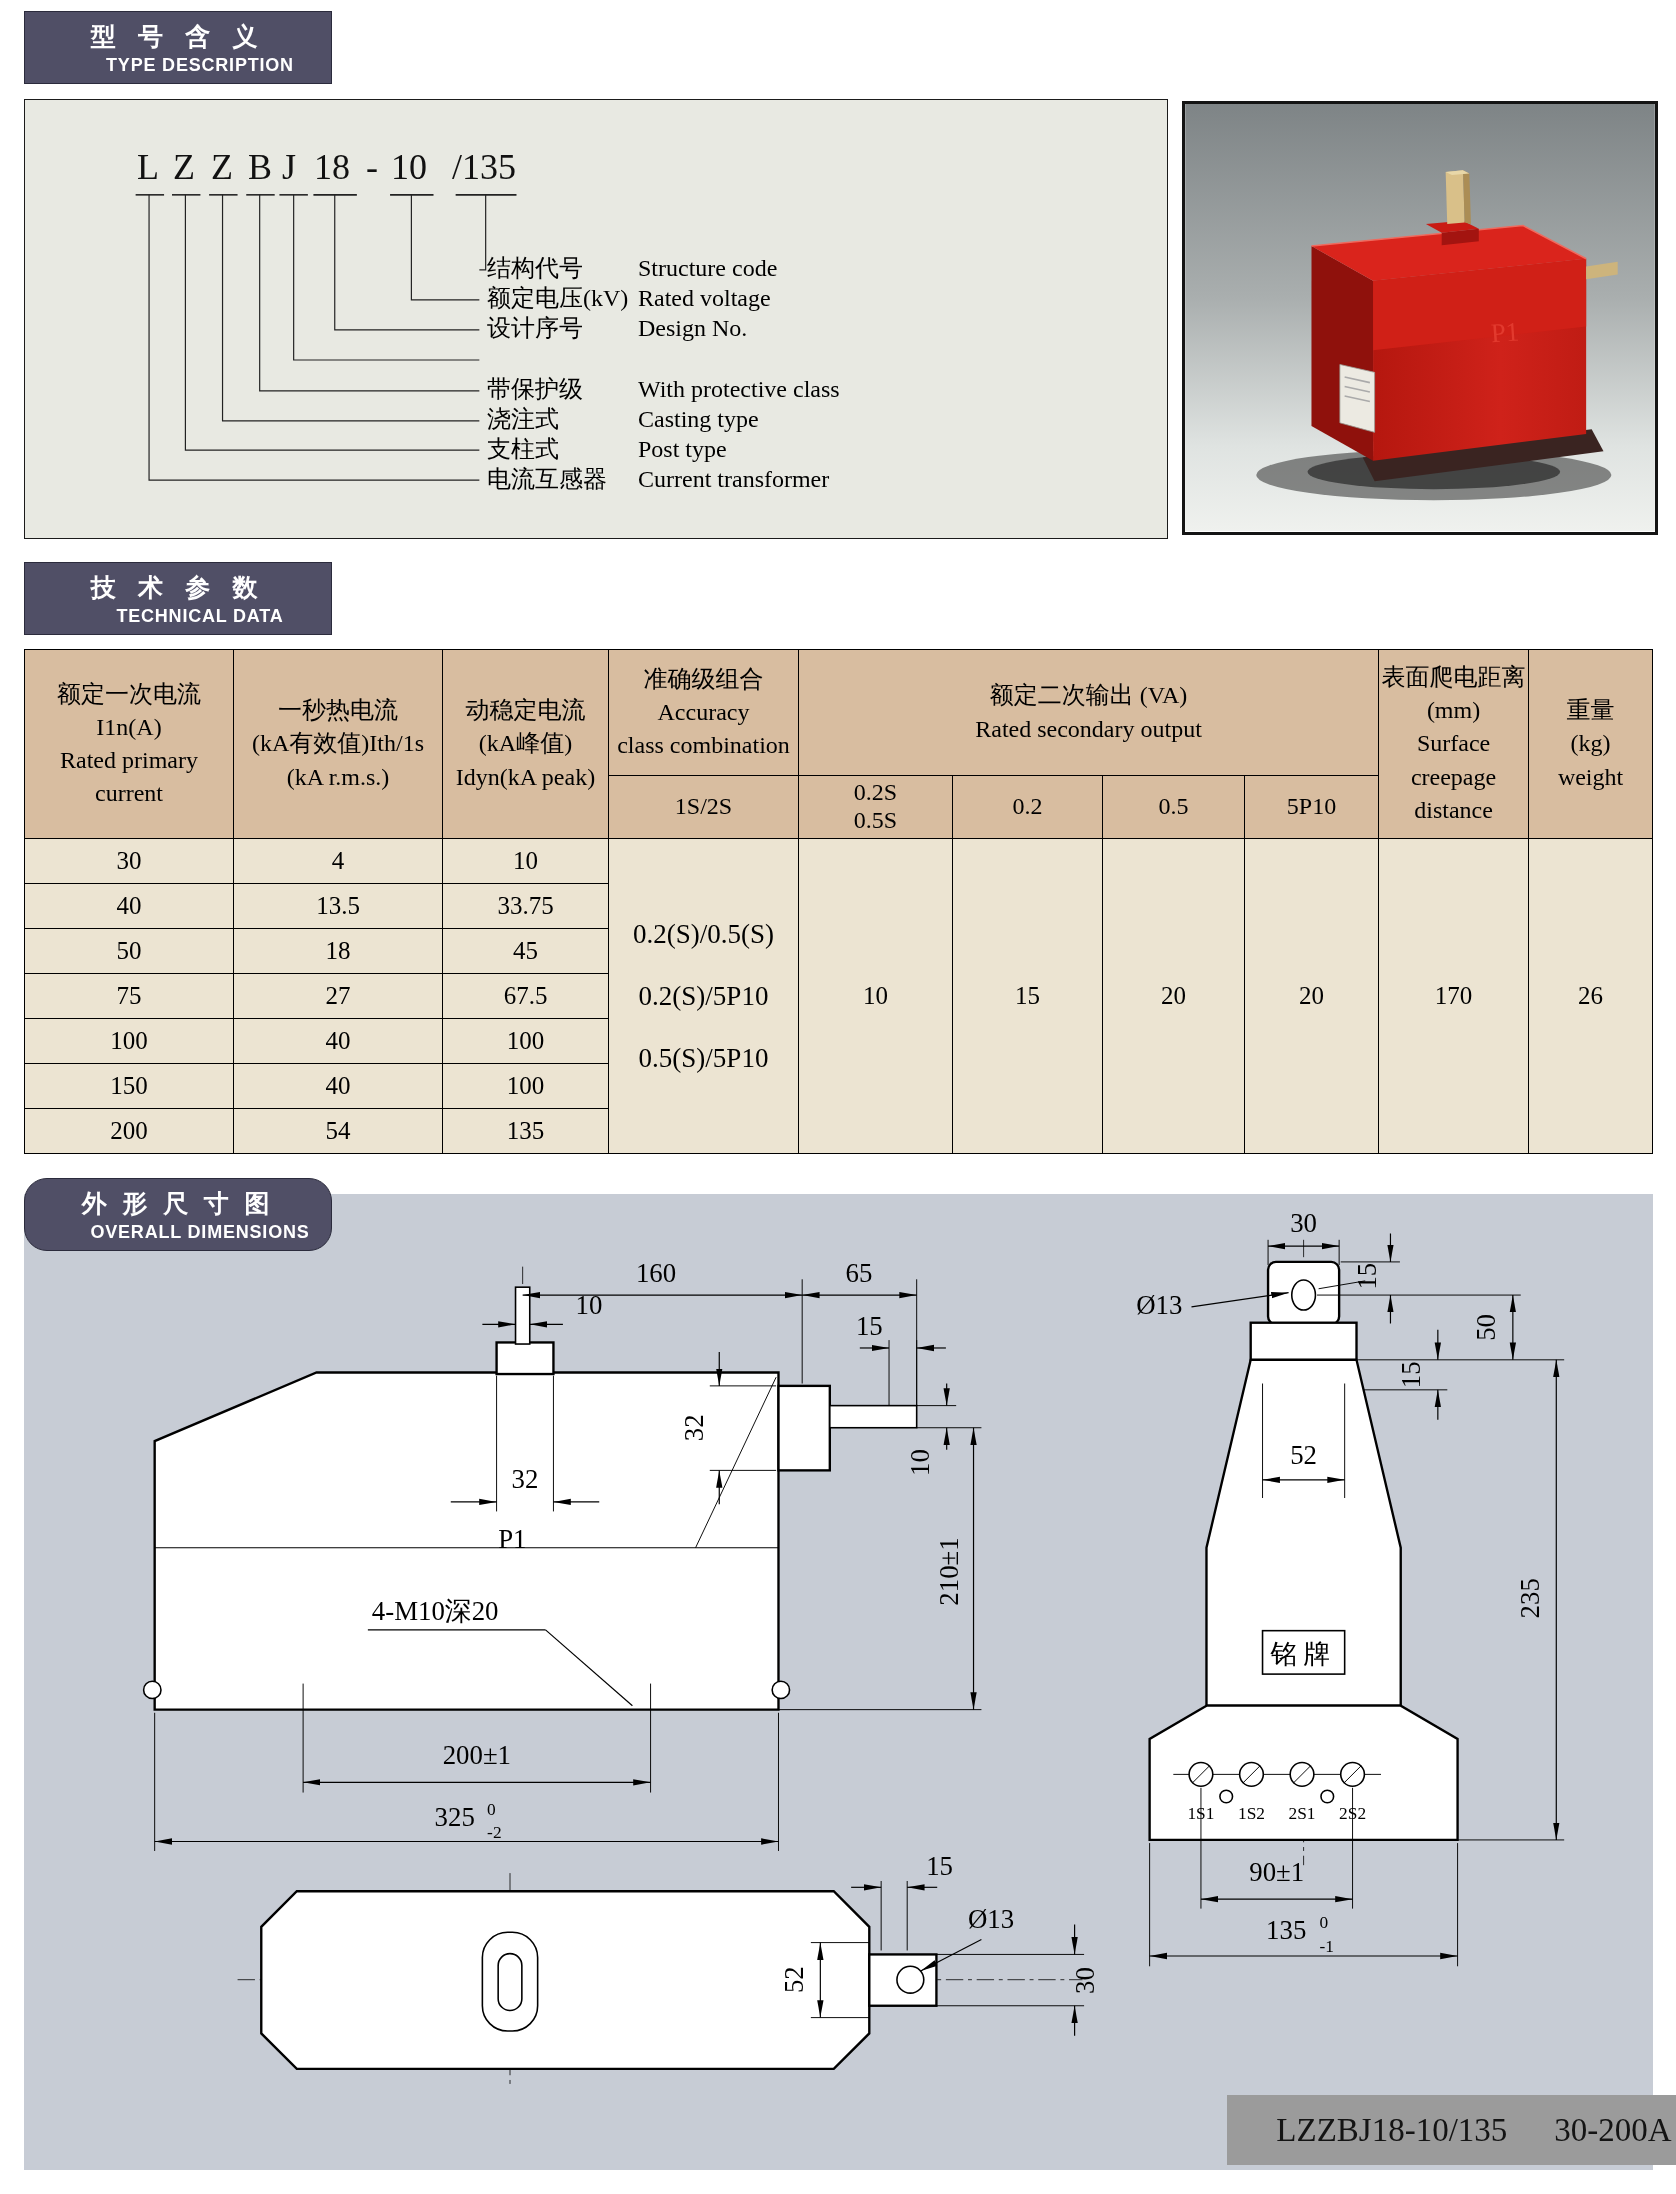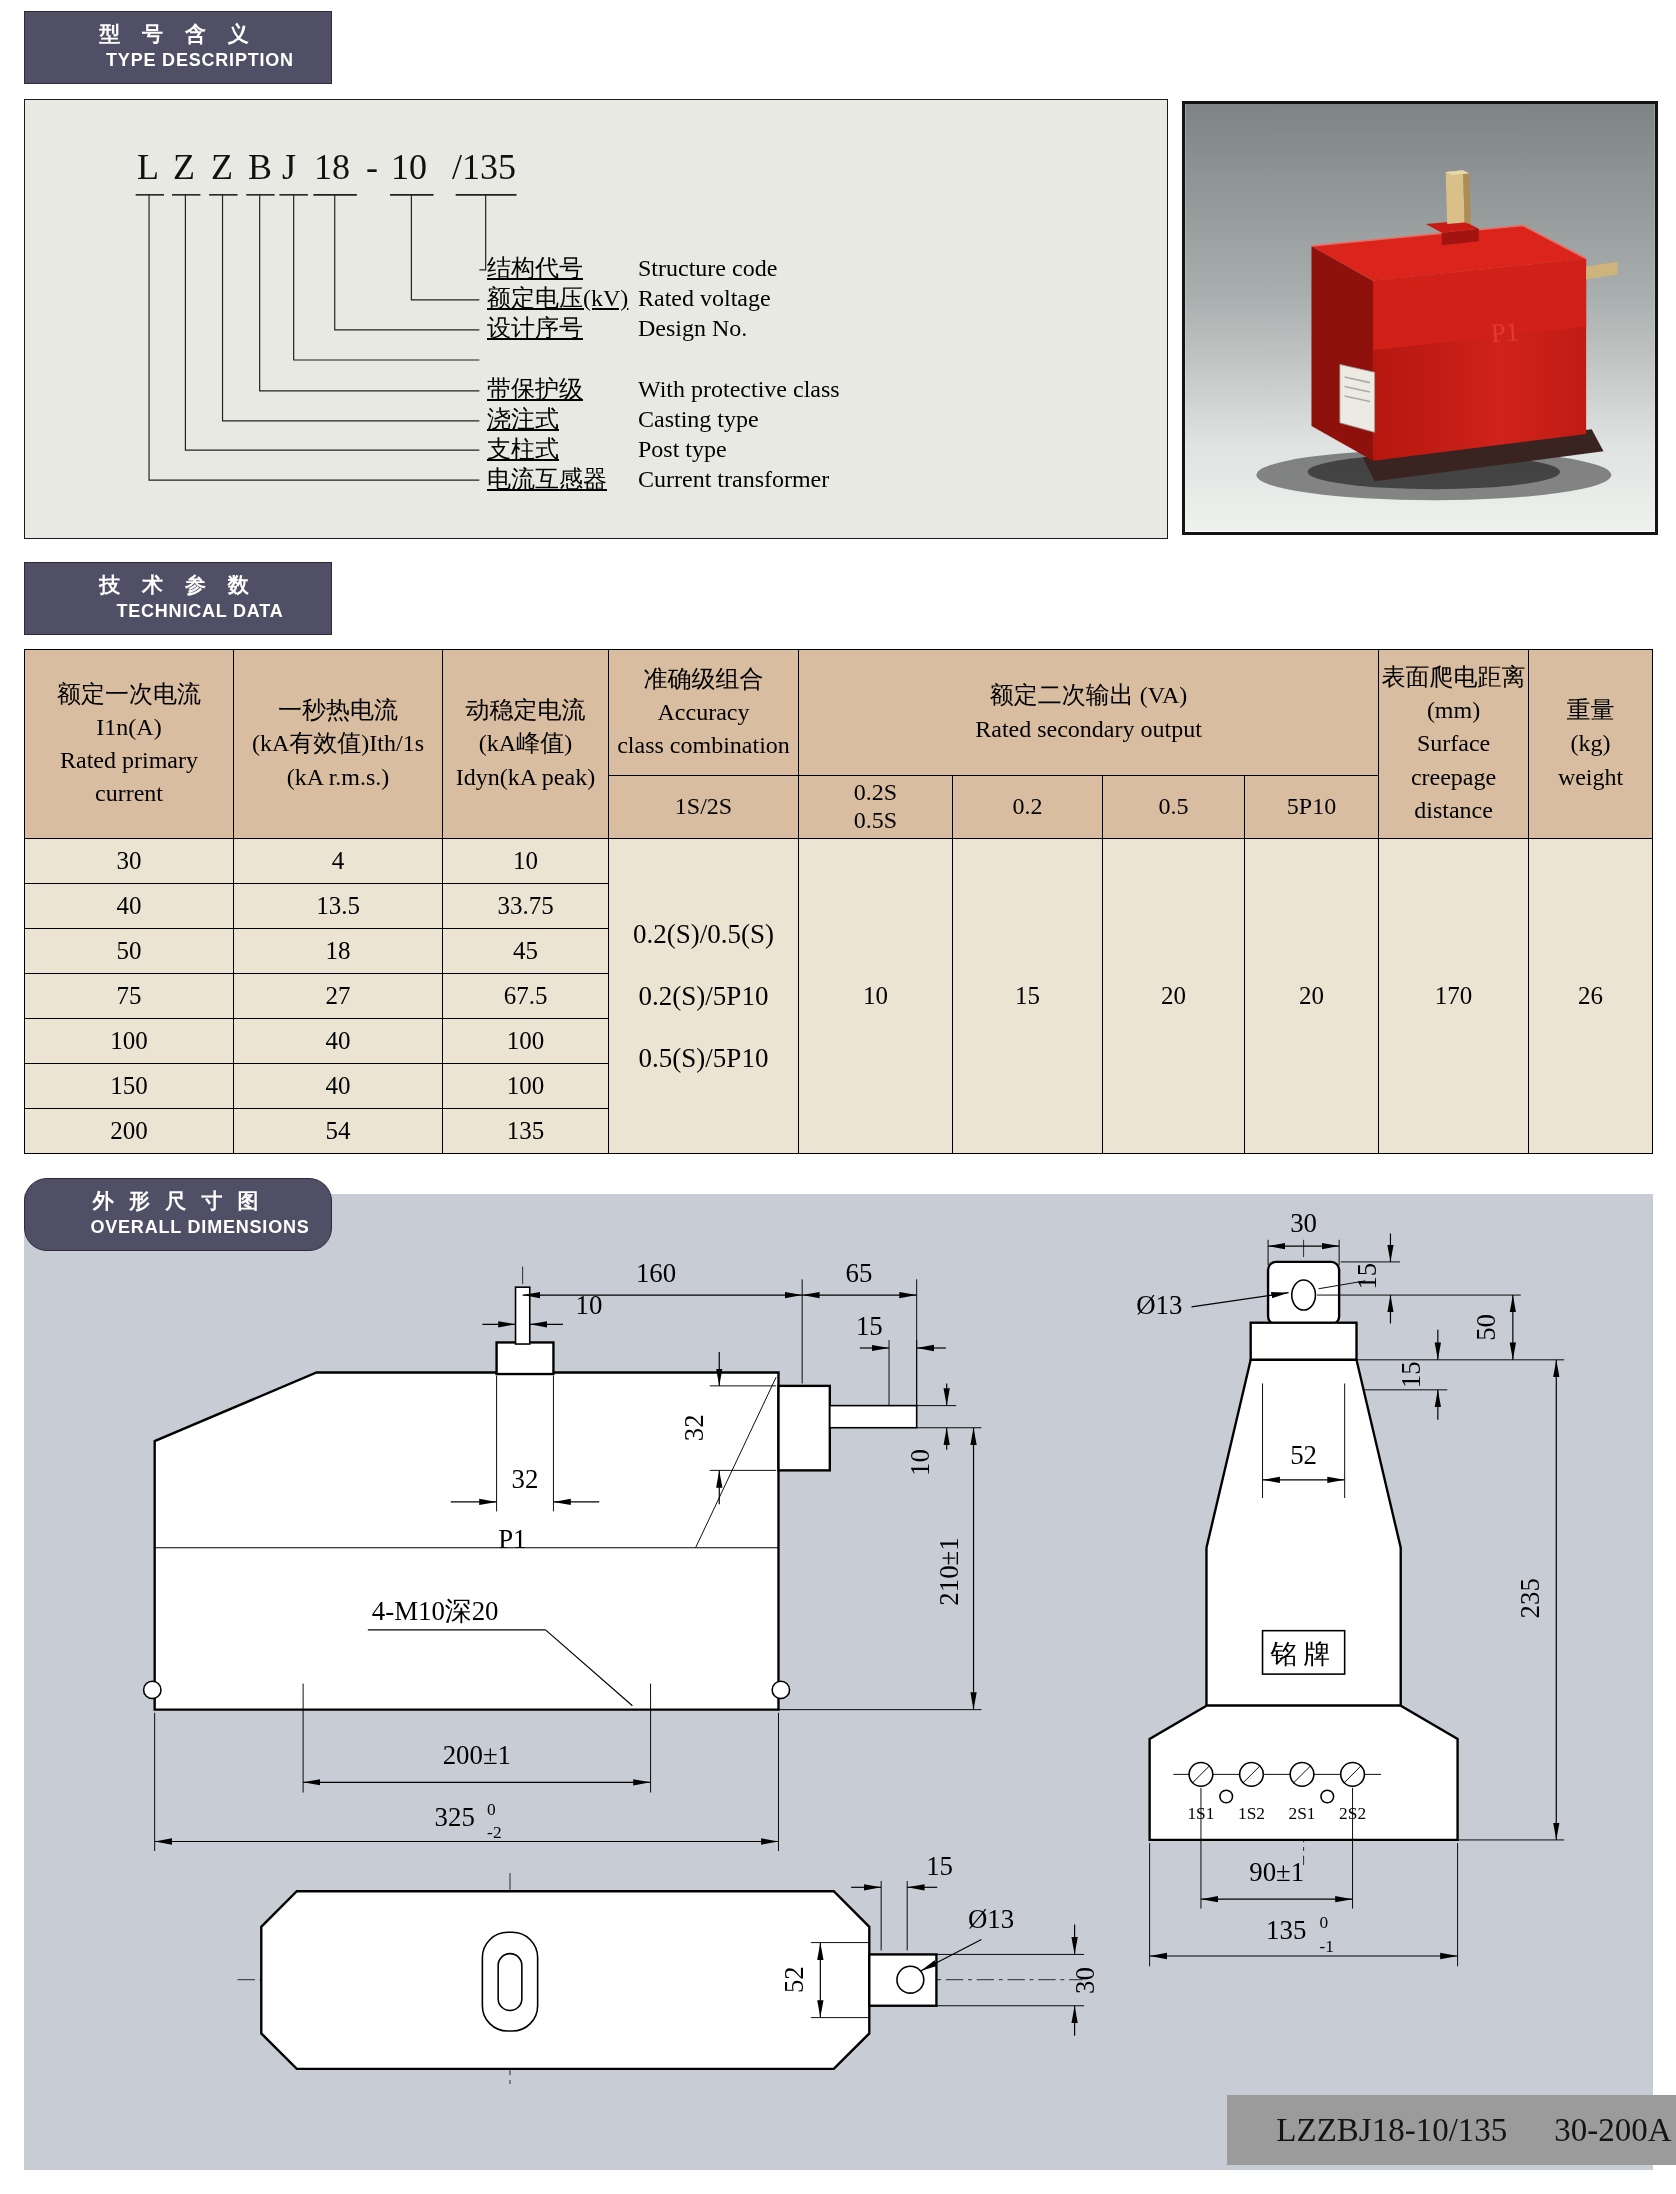--- a/index.html
+++ b/index.html
@@ -7,32 +7,32 @@
     width:1676px;height:2194px;position:relative;background:#ffffff;
     font-family:"Liberation Serif","DejaVu Serif",serif;color:#000;
   }
   
   .sec-head{
     position:absolute;left:24px;width:308px;height:73px;
     background:#504f66;border:1.6px solid #2b2b3c;box-sizing:border-box;
     color:#fff;text-align:center;
     font-family:"Liberation Sans","DejaVu Sans",sans-serif;
   }
-  .sec-head .zh{display:block;font-size:21px;font-weight:bold;letter-spacing:8px;margin-top:8px;white-space:nowrap;}
+  .sec-head .zh{display:block;font-size:25px;font-weight:bold;letter-spacing:8px;margin-top:8px;white-space:nowrap;font-family:Liberation Serif, serif;}
   .sec-head .en{display:block;font-size:18px;font-weight:bold;letter-spacing:0.8px;margin-top:1.6px;white-space:nowrap;padding-left:44px;}
 
   
   #panel1{
     position:absolute;left:24px;top:99px;width:1144px;height:440px;
     background:#e8e9e2;border:1.6px solid #1b1b1b;box-sizing:border-box;
   }
   #panel1 svg{position:absolute;left:0;top:0;}
   .tok{position:absolute;top:46px;font-size:36px;color:#111;}
   .trow{position:absolute;left:462px;width:679px;height:35px;font-size:24px;white-space:nowrap;}
-  .trow .zh{display:inline-block;width:145px;text-decoration:underline;}
+  .trow .zh{display:inline-block;width:145px;}
   .trow .en{display:inline-block;}
 
   
   #photo{
     position:absolute;left:1182px;top:101px;width:476px;height:434px;
     border:3.2px solid #141414;box-sizing:border-box;overflow:hidden;
   }
 
   
   #table-wrap{position:absolute;left:24px;top:649px;width:1629px;}

